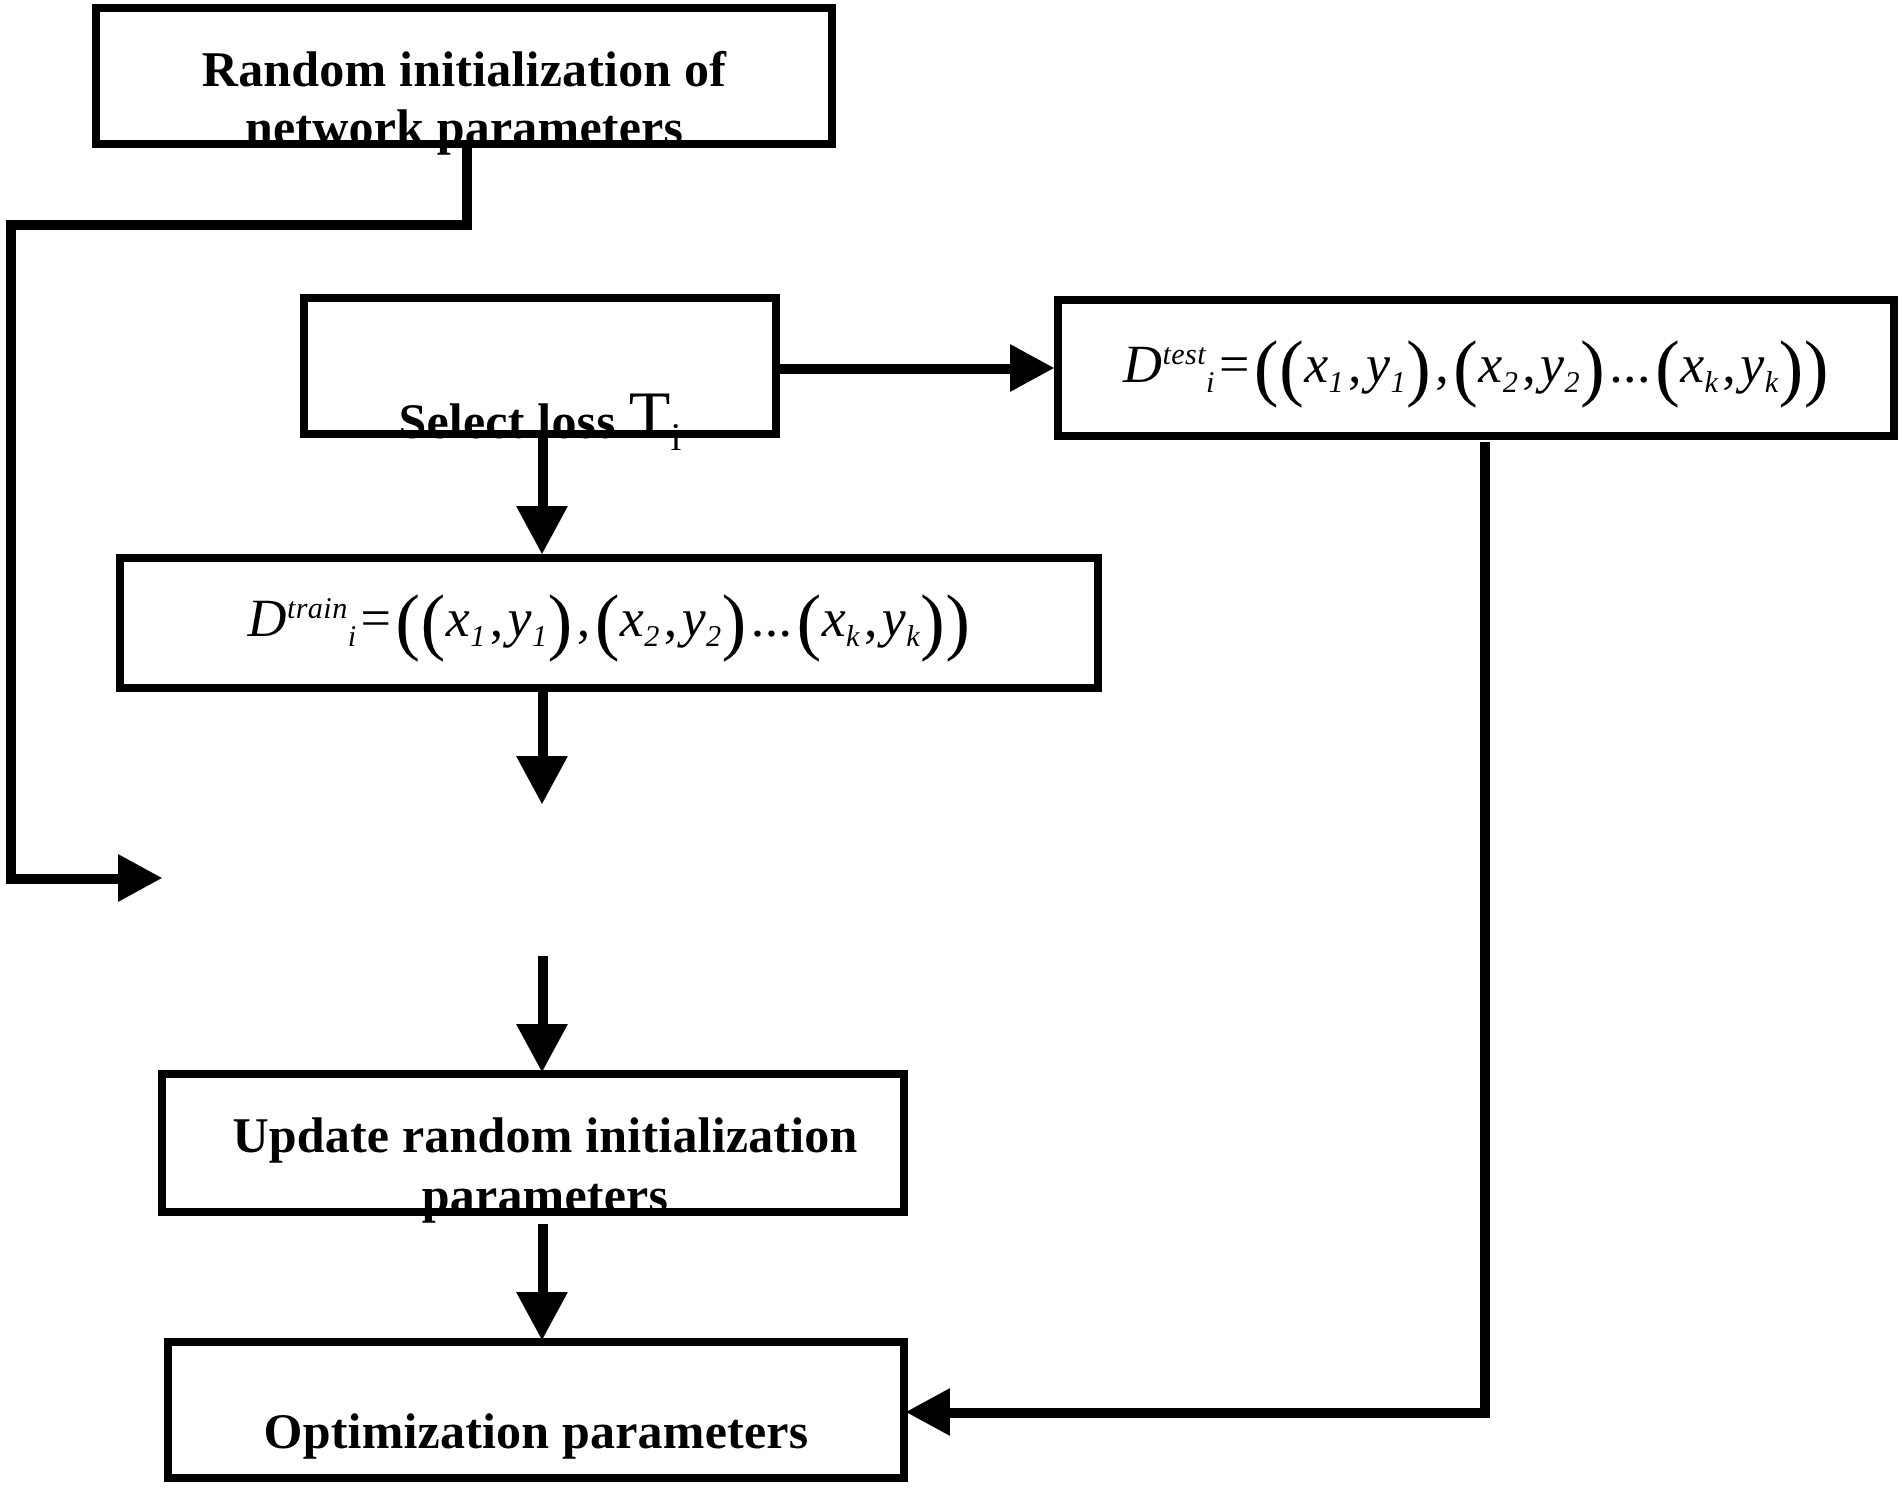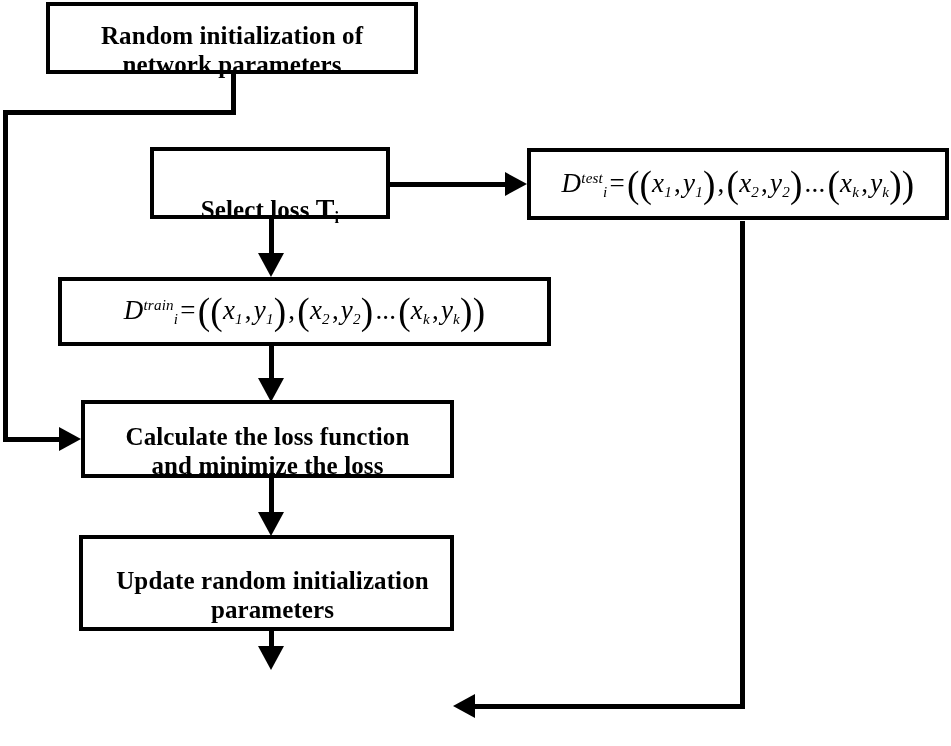--- a/index.html
+++ b/index.html
@@ -59,22 +59,22 @@
     font-size: 1.38em;
     vertical-align: -0.13em;
     font-style: normal;
   }
   .formula .op {
     font-style: normal;
     padding: 0 2px;
   }
   .task-t {
     font-style: normal;
-    font-weight: bold;
-    font-size: 28px;
+    font-weight: normal;
+    font-size: 34px;
   }
   .task-t sub {
     font-size: 0.58em;
     vertical-align: -0.3em;
     font-style: normal;
   }
   
   .hline, .vline {
     position: absolute;
     background: #000000;
@@ -150,24 +150,23 @@
       <span class="var">D</span><sup>test</sup><sub>i</sub><span class="op">=</span><span class="big-paren">((</span><span class="var">x<sub>1</sub></span><span class="op">,</span><span class="var">y<sub>1</sub></span><span class="big-paren">)</span><span class="op">,</span><span class="big-paren">(</span><span class="var">x<sub>2</sub></span><span class="op">,</span><span class="var">y<sub>2</sub></span><span class="big-paren">)</span><span class="op">...</span><span class="big-paren">(</span><span class="var">x<sub>k</sub></span><span class="op">,</span><span class="var">y<sub>k</sub></span><span class="big-paren">))</span>
     </span>
   </div>
 
   <div class="node" style="left:58px; top:277px; width:493px; height:69px;">
     <span class="formula" title="D_i^train = ((x1,y1),(x2,y2)...(xk,yk))">
       <span class="var">D</span><sup>train</sup><sub>i</sub><span class="op">=</span><span class="big-paren">((</span><span class="var">x<sub>1</sub></span><span class="op">,</span><span class="var">y<sub>1</sub></span><span class="big-paren">)</span><span class="op">,</span><span class="big-paren">(</span><span class="var">x<sub>2</sub></span><span class="op">,</span><span class="var">y<sub>2</sub></span><span class="big-paren">)</span><span class="op">...</span><span class="big-paren">(</span><span class="var">x<sub>k</sub></span><span class="op">,</span><span class="var">y<sub>k</sub></span><span class="big-paren">))</span>
     </span>
   </div>
 
-  <div class="node" style="left:81px; top:400px; width:373px; height:78px;">
-    <span class="node-label">Calculate the loss function
-and minimize the loss</span>
-  </div>
 
-  <div class="node" style="left:79px; top:535px; width:375px; height:96px;padding-left:12px;">
+  <div class="node" style="left:79px; top:535px; width:375px; height:73px;padding-left:12px;">
     <span class="node-label">Update random initialization
 parameters</span>
   </div>
 
+  <div class="node" style="left:82px; top:669px; width:372px; height:72px;">
+    <span class="node-label">Optimization parameters</span>
+  </div>
 
 </div>
 
 </body></html>

